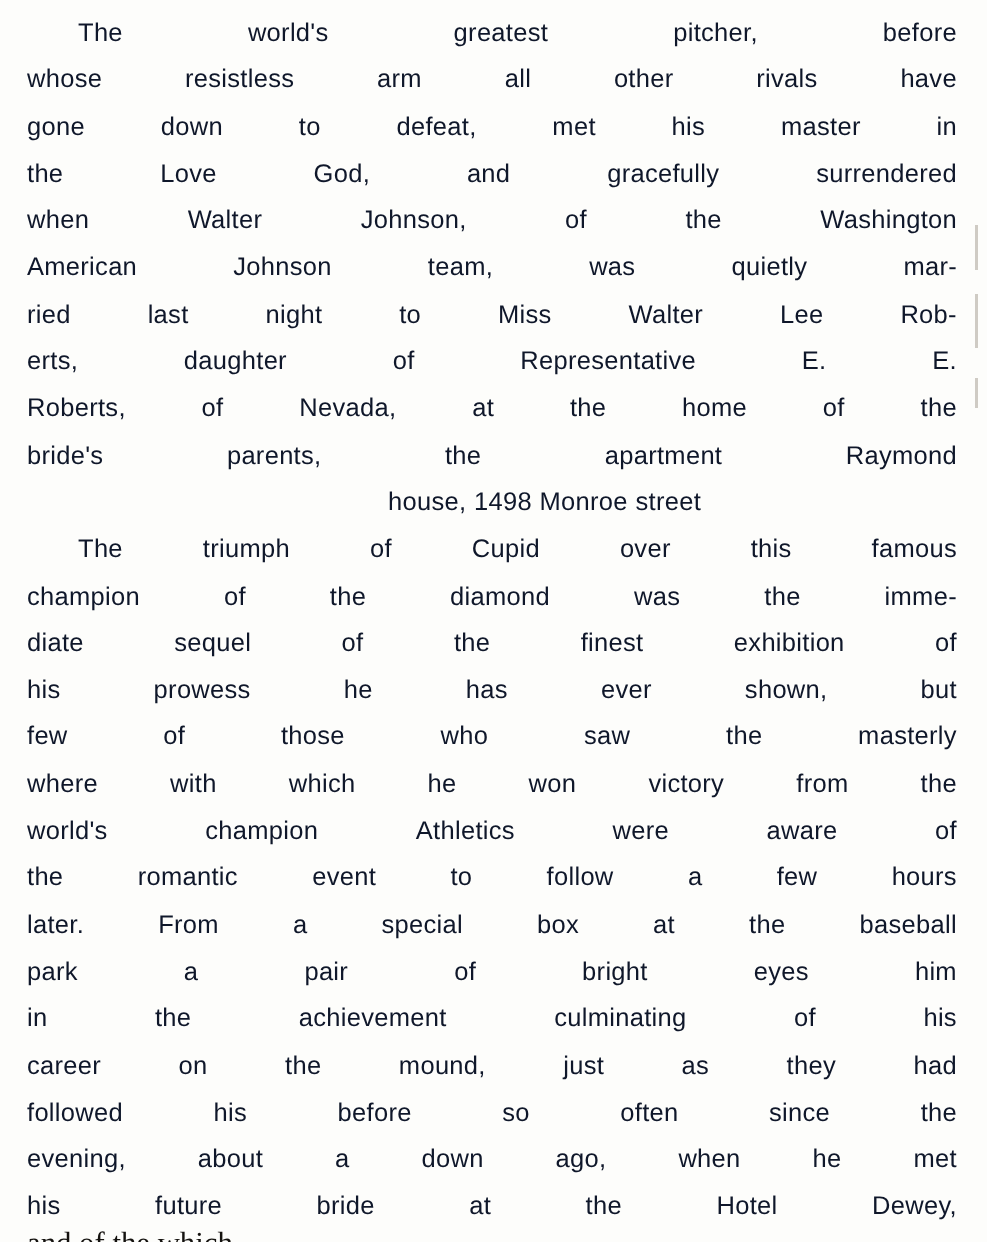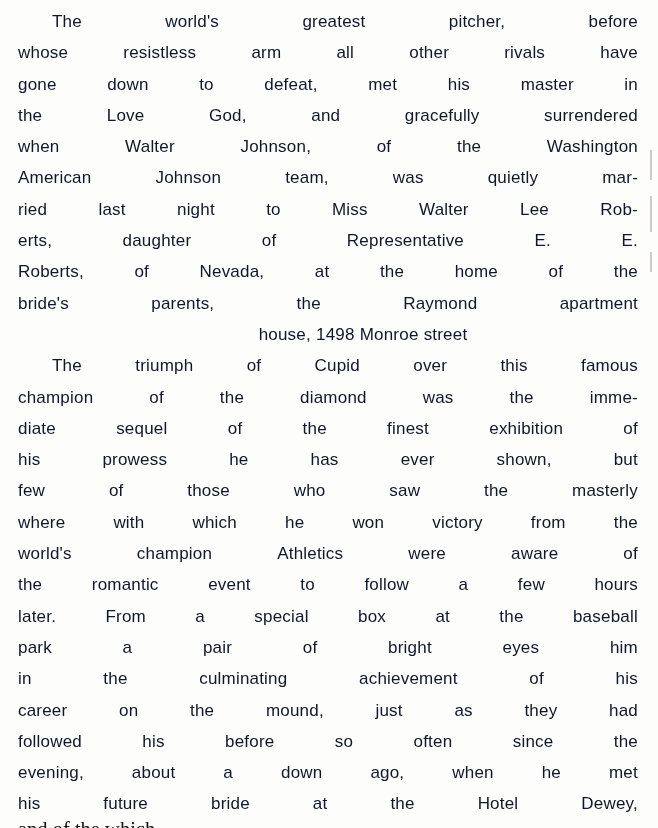--- a/index.html
+++ b/index.html
@@ -170,22 +170,22 @@
           <span class="w">at</span>
           <span class="w">the</span>
           <span class="w">home</span>
           <span class="w">of</span>
           <span class="w">the</span>
       </span>
       <span class="line">
         <span class="w">bride's</span>
           <span class="w">parents,</span>
           <span class="w">the</span>
+          <span class="w">apartment</span>
           <span class="w">Raymond</span>
-          <span class="w">apartment</span>
       </span>
       <span class="line last">
         <span class="w">house,</span>
           <span class="w">1498</span>
           <span class="w">Monroe</span>
           <span class="w">street</span>
       </span>
     </div>
 
     <div class="para">
@@ -277,22 +277,22 @@
           <span class="w">a</span>
           <span class="w">pair</span>
           <span class="w">of</span>
           <span class="w">bright</span>
           <span class="w">eyes</span>
           <span class="w">him</span>
       </span>
       <span class="line">
         <span class="w">in</span>
           <span class="w">the</span>
+          <span class="w">achievement</span>
           <span class="w">culminating</span>
-          <span class="w">achievement</span>
           <span class="w">of</span>
           <span class="w">his</span>
       </span>
       <span class="line">
         <span class="w">career</span>
           <span class="w">on</span>
           <span class="w">the</span>
           <span class="w">mound,</span>
           <span class="w">just</span>
           <span class="w">as</span>

